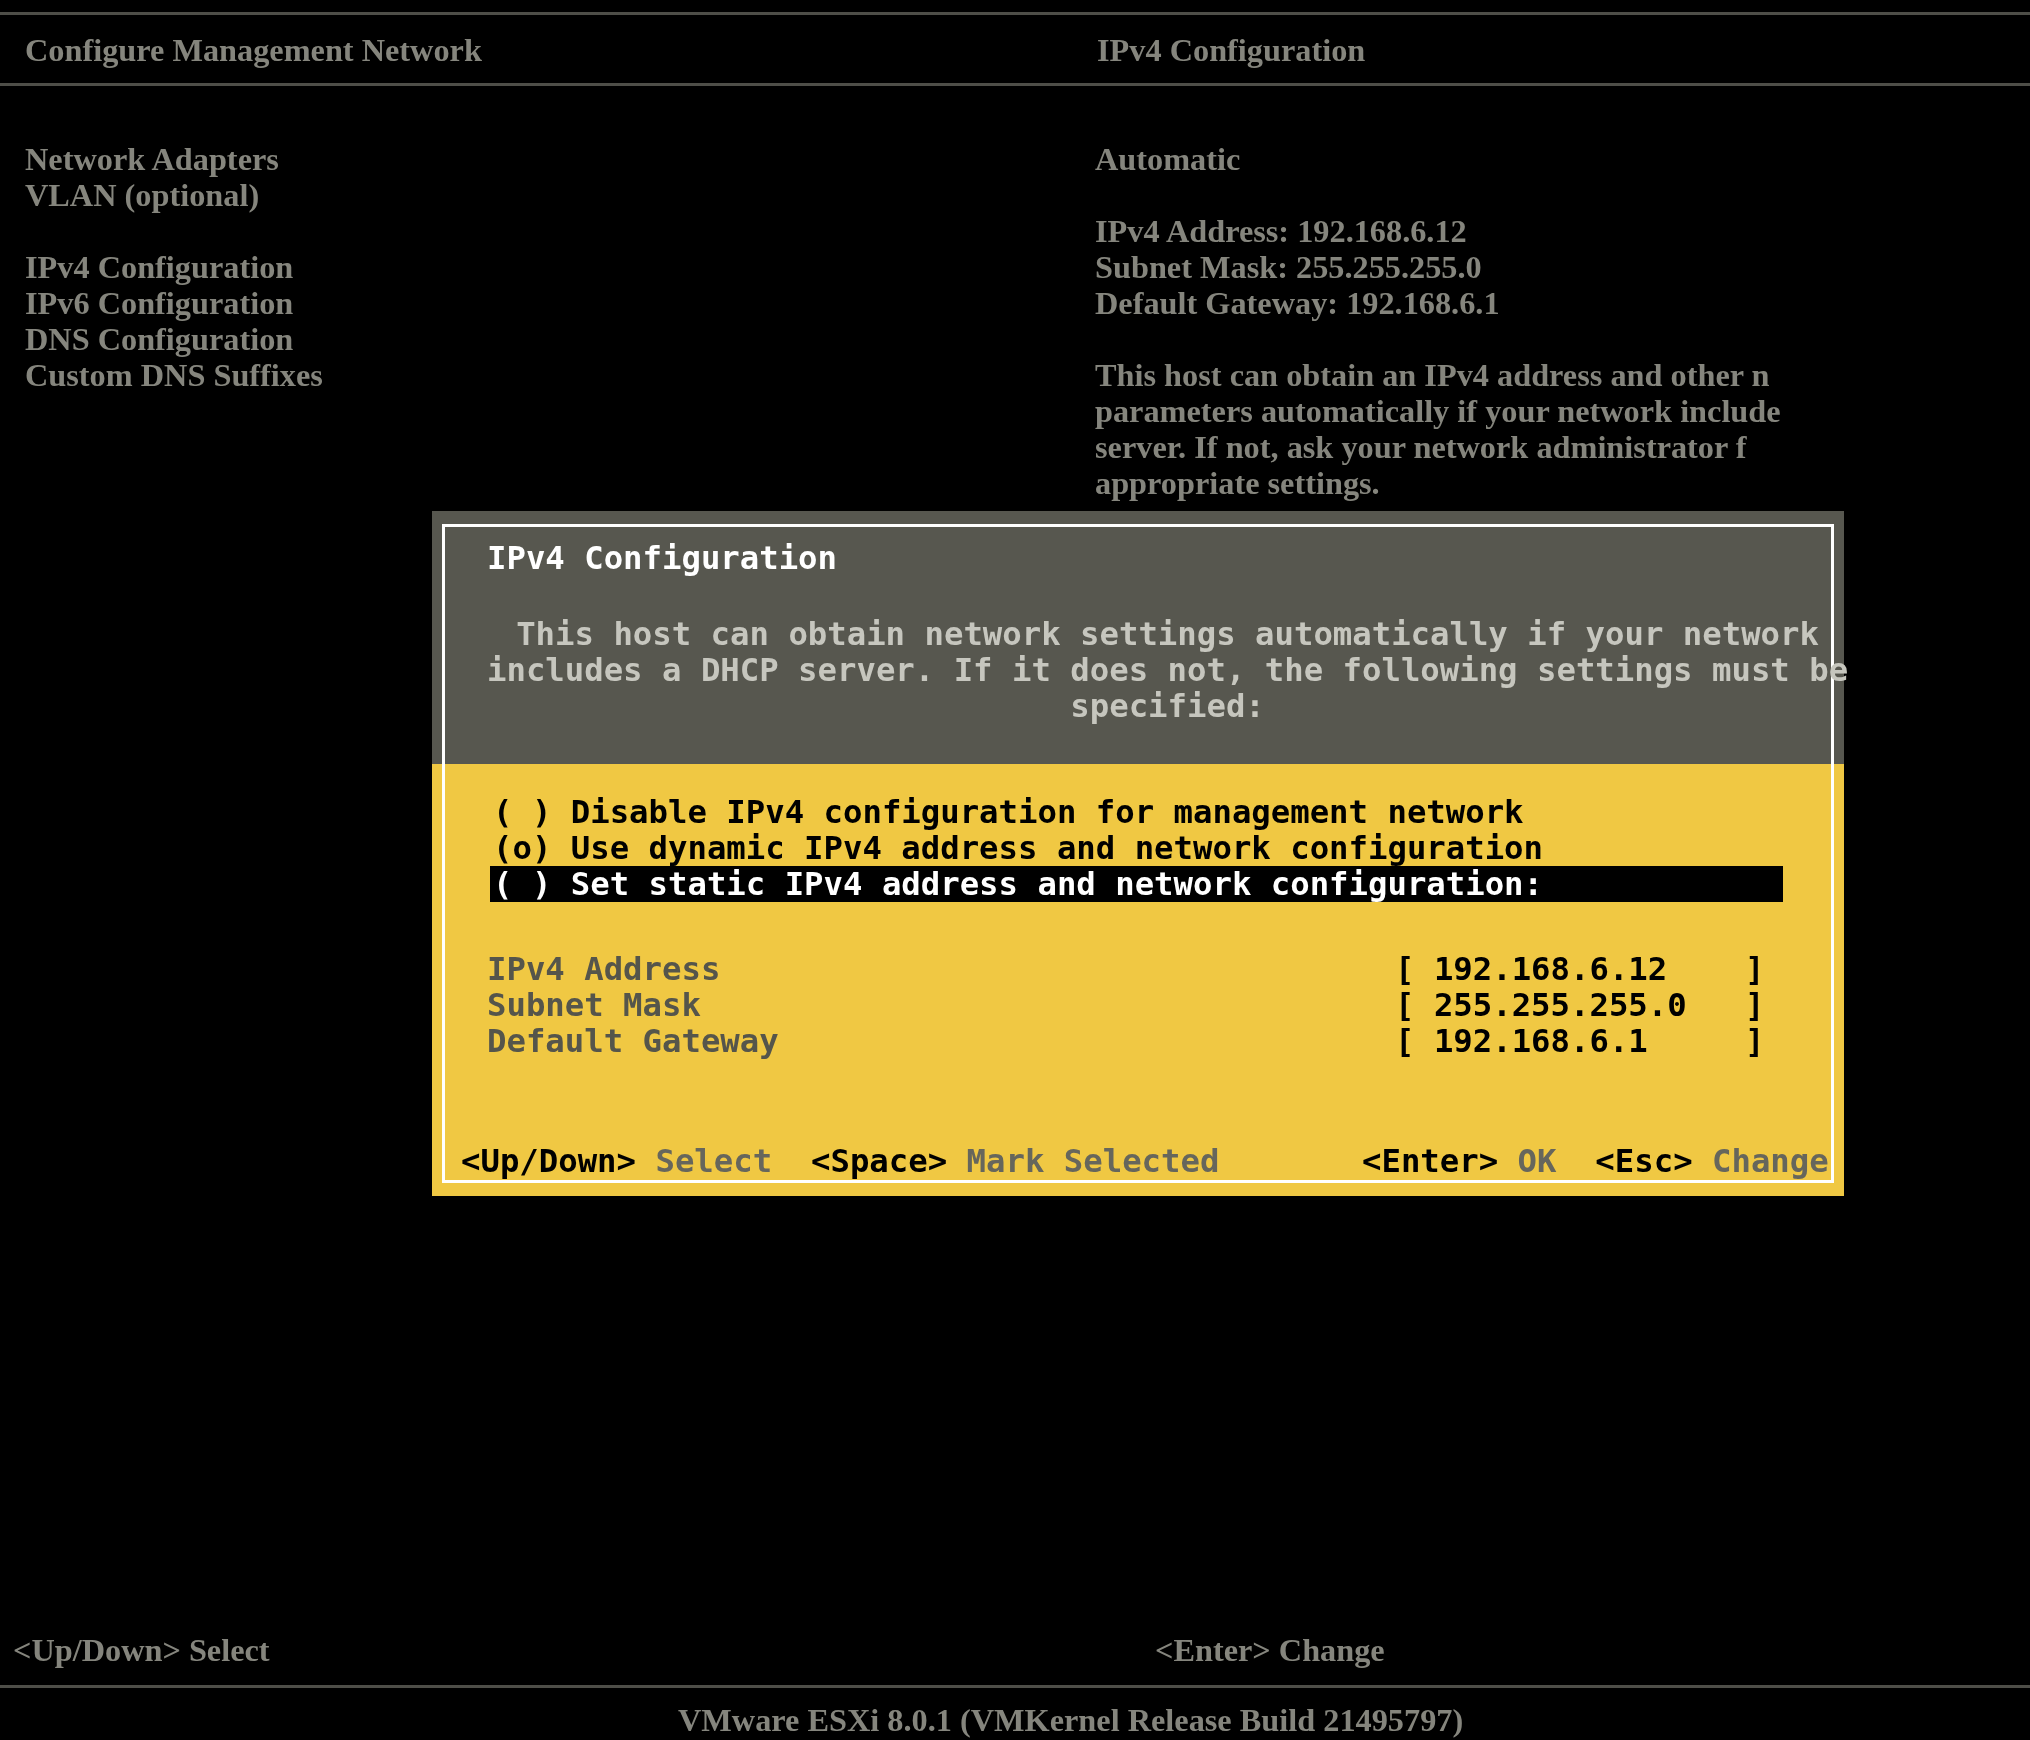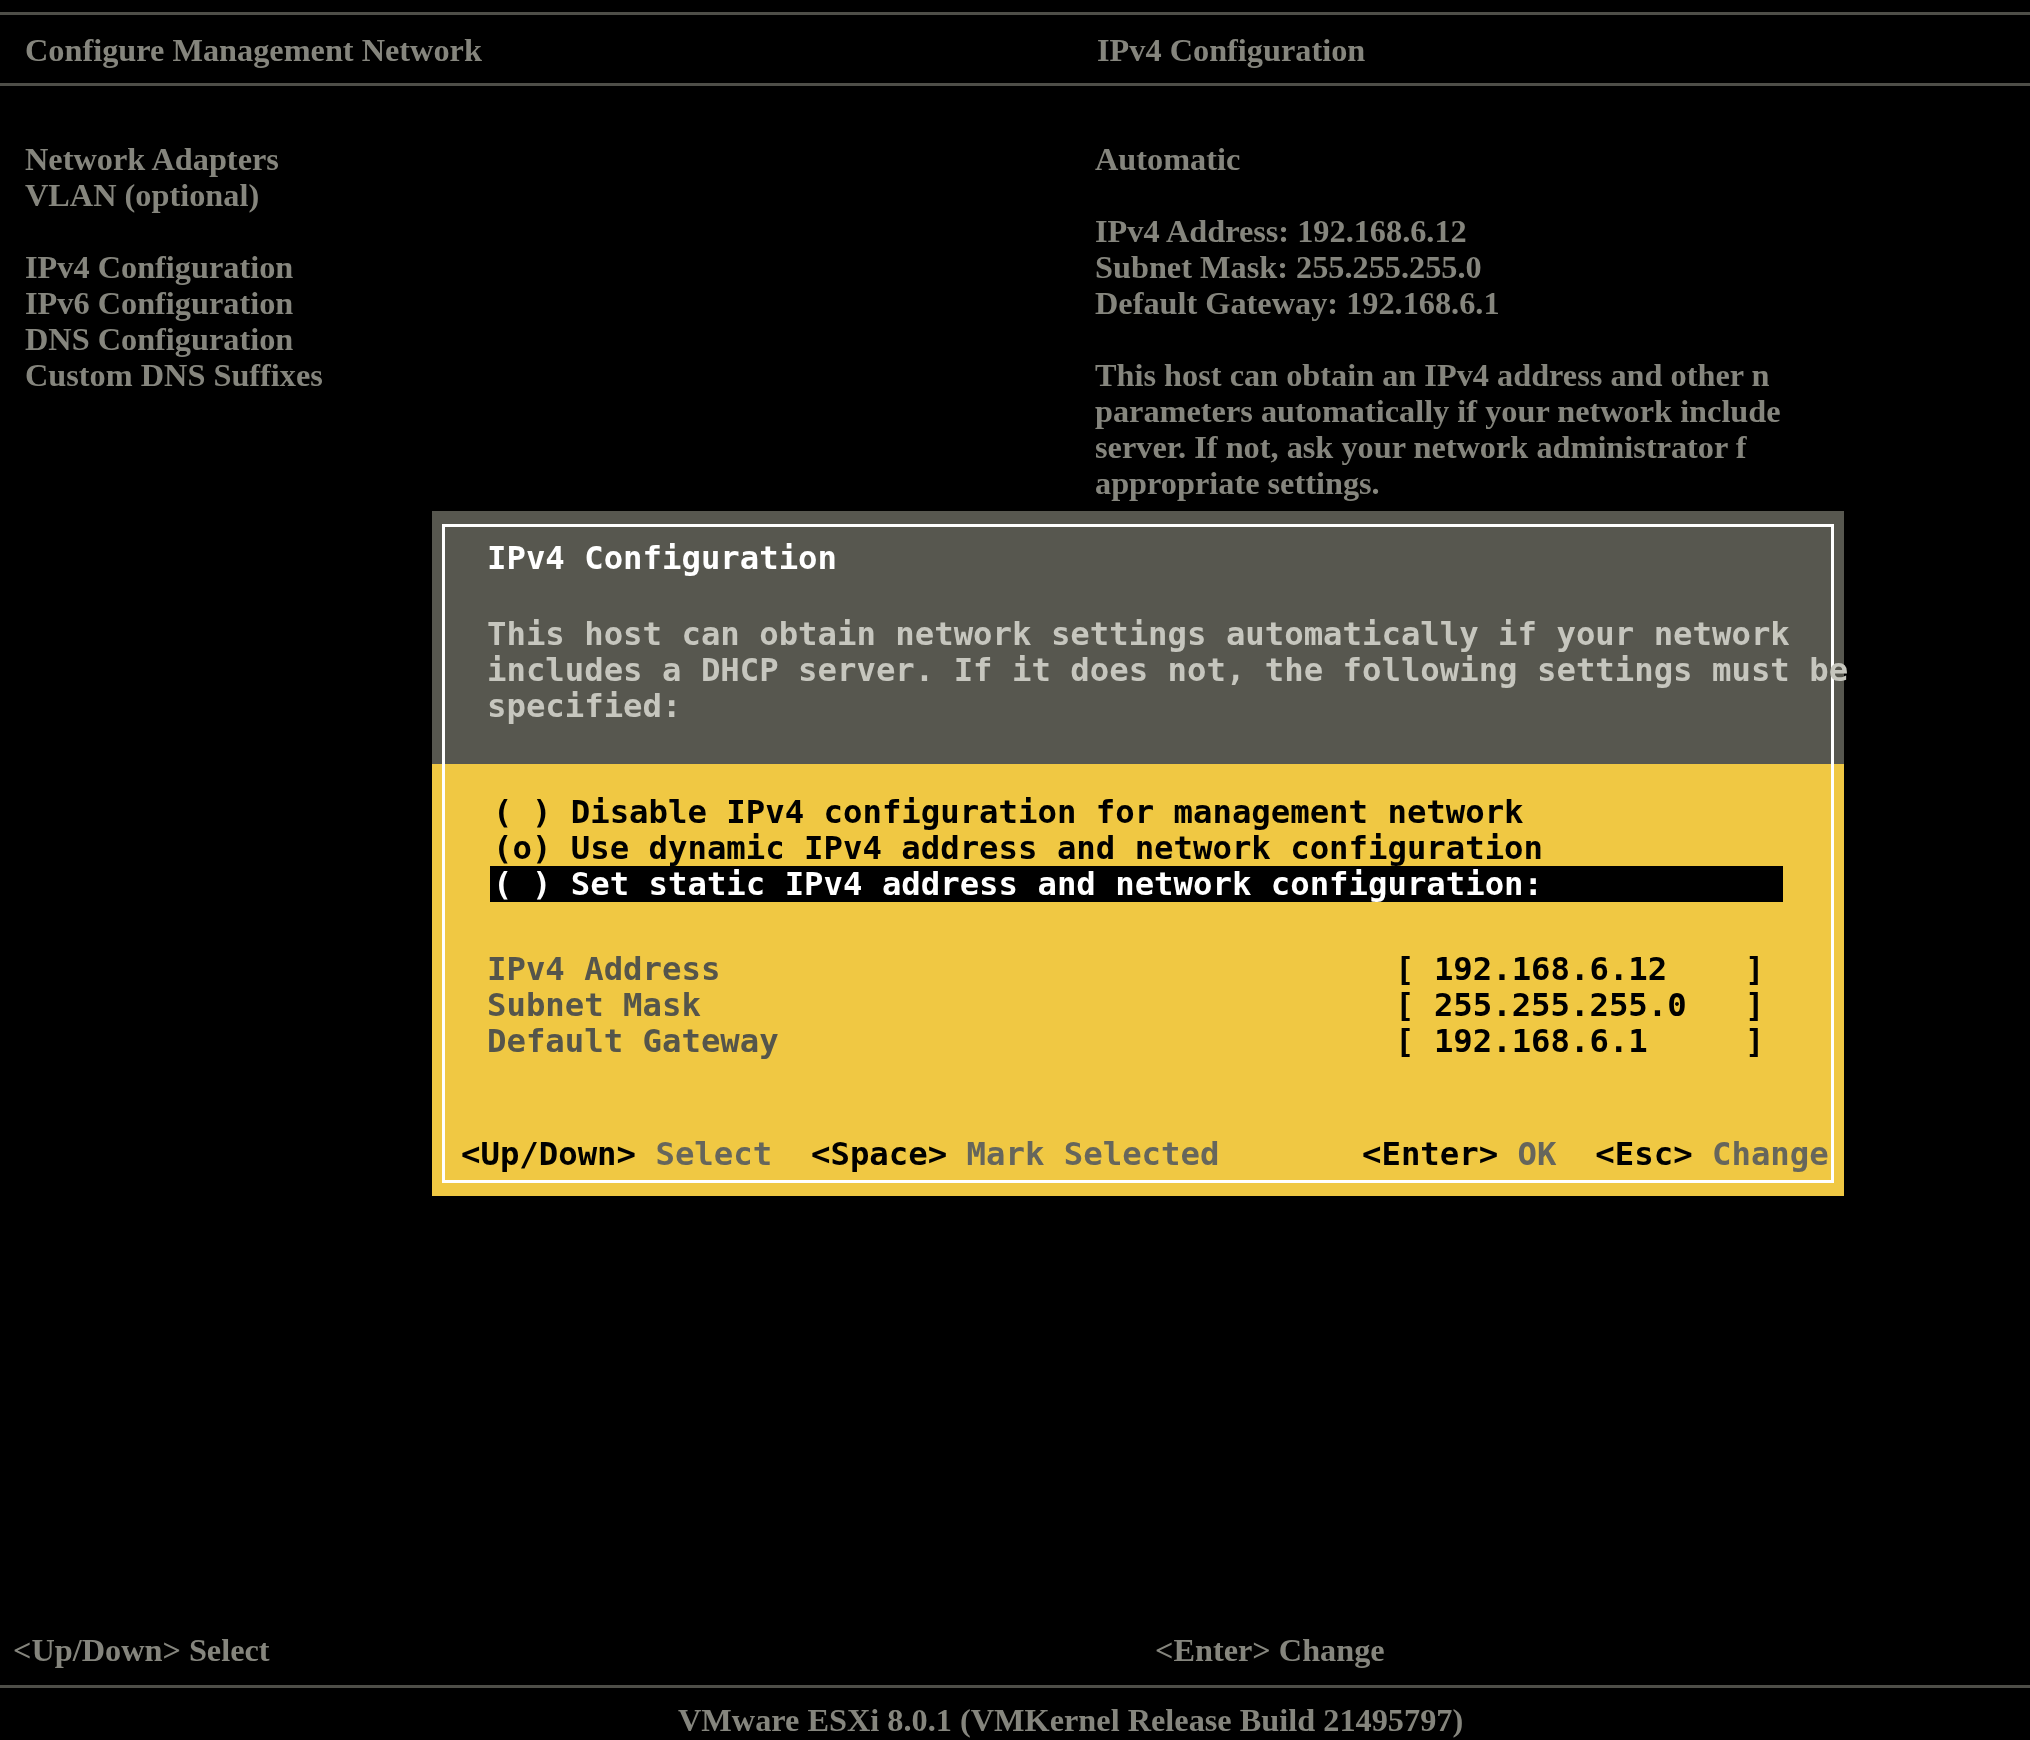--- a/index.html
+++ b/index.html
@@ -13,29 +13,29 @@
   .abs{position:absolute;}
   .dim{color:var(--text-dim,#85857D);font-family:Liberation Serif, serif;}
   .hrule{position:absolute;left:0;width:2030px;height:3px;background:var(--rule,#4E4E48);}
   .row{height:36px;white-space:pre;}
 
   
   .dialog{position:absolute;left:432px;top:511px;width:1412px;height:685px;background:var(--yellow,#F0C843);}
   .dialog-gray{position:absolute;left:0;top:0;width:100%;height:253px;background:var(--dgray,#57574F);}
   .dialog-frame{position:absolute;left:10px;top:13px;right:10px;bottom:13px;border:3px solid #fff;pointer-events:none;}
   .dialog-title{position:absolute;left:55px;top:29px;color:var(--dtitle,#FFFFFF);}
-  .dialog-desc{position:absolute;left:55px;top:105px;color:var(--dtext,#C6C6BE);}
+  .dialog-desc{position:absolute;left:55px;top:105px;color:var(--dtext,#C6C6BE);text-align:center;}
   .dialog-options{position:absolute;left:58px;top:283px;width:1293px;}
   .opt{height:36px;white-space:pre;padding-left:3px;color:var(--optext,#000);}
   .opt.hl{background:var(--hlbg,#000);color:var(--hltext,#fff);}
   .dialog-fields{position:absolute;left:55px;top:440px;width:1300px;}
   .field{position:relative;height:36px;white-space:pre;color:var(--flabel,#55554B);}
   .field .val{position:absolute;left:908px;top:0;color:var(--optext,#000);white-space:pre;}
   .dialog-hints{position:absolute;top:625px;left:0;width:100%;height:36px;}
-  .hint-group{position:absolute;top:0;white-space:pre;text-align:right;}
+  .hint-group{position:absolute;top:7px;white-space:pre;text-align:right;}
   .hint-group.left{left:29px;}
   .hint-group.right{left:930px;}
   .hk{color:var(--optext,#000);}
   .ha{color:var(--haction,#66665C);}
 </style>
 </head>
 <body style="--bg: #000000; --text-dim: #85857D; --rule: #4E4E48; --dgray: #57574F; --dtext: #C6C6BE; --dtitle: #FFFFFF; --yellow: #F0C843; --optext: #000000; --hlbg: #000000; --hltext: #FFFFFF; --flabel: #55554B; --haction: #66665C;">
 
 <div class="hrule" style="top:12px"></div>
 <div class="abs t dim" style="left:25px;top:32px">Configure Management Network</div>

